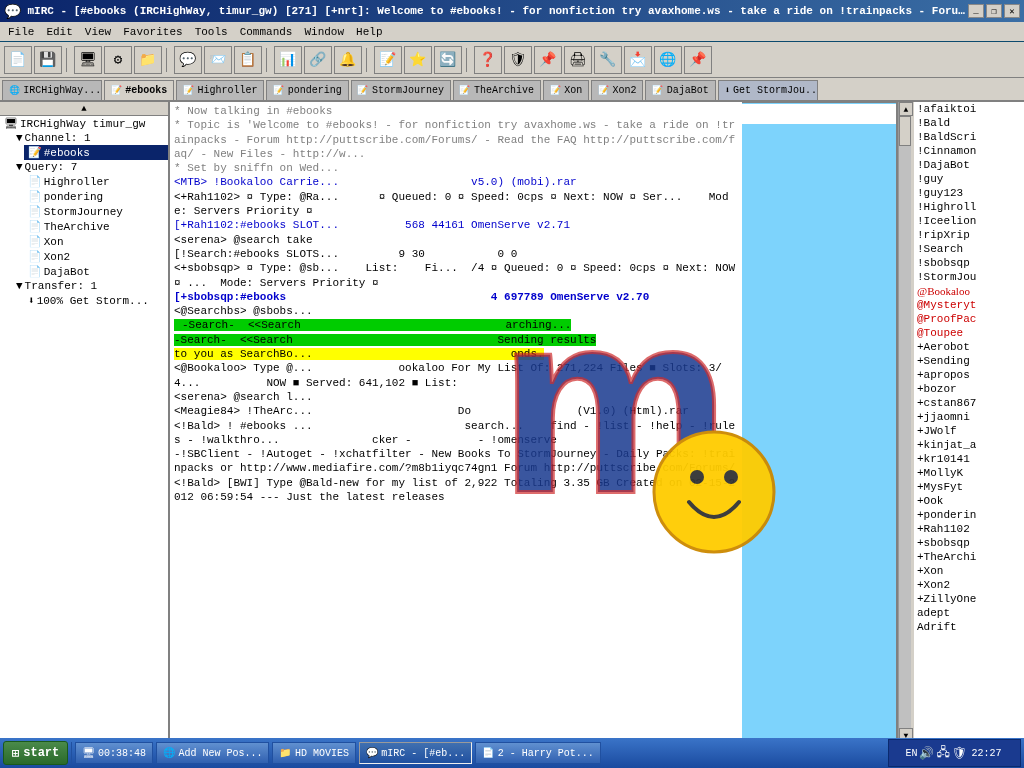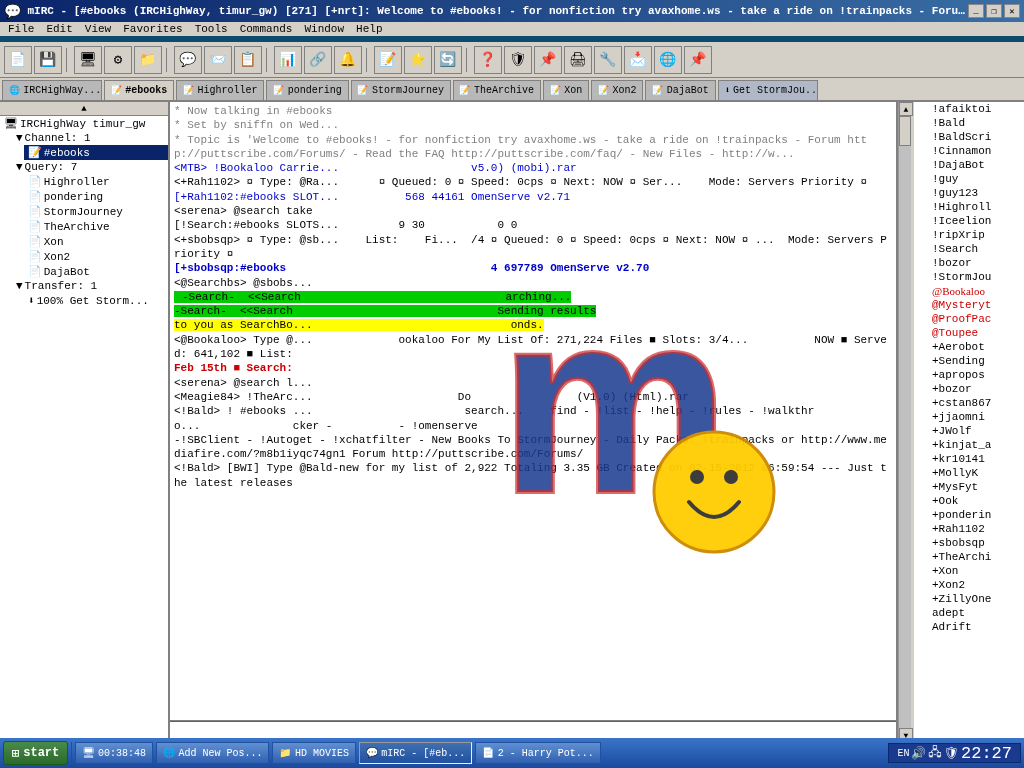--- a/index.html
+++ b/index.html
@@ -27,21 +27,21 @@
       cursor: pointer; font-weight: bold;
     }
     #title-bar .win-btn.close { background: #d4d0c8; }
 
     
     #menu-bar {
       background: #d4d0c8;
       height: 20px;
       display: flex;
       align-items: center;
-      border-bottom: 6px solid #0c4a6e;
+      border-bottom: 1px solid #0c4a6e;
       padding: 0 2px;
     }
     #menu-bar .menu-item {
       padding: 2px 6px;
       font-size: 11px;
       cursor: pointer;
     }
 
     
     #toolbar {
@@ -112,22 +112,22 @@
       gap: 2px;
     }
     .tree-item.selected { background: #0a246a; color: white; }
     .tree-indent { margin-left: 12px; }
     .tree-indent2 { margin-left: 24px; }
 
     
     #chat-area {
       flex: 1;
       display: flex;
-      flex-direction: column;
-      background: #c2410c;
+      flex-direction: row;
+      background: #7dd3fc;
       border-right: 2px solid #808080;
       position: relative;
       overflow: hidden;
     }
     #chat-messages {
       flex: 1;
       overflow-y: auto;
       padding: 2px 4px;
       font-size: 11px;
       line-height: 1.3;
@@ -157,21 +157,21 @@
     
     #users-panel {
       width: 110px;
       min-width: 110px;
       background: white;
       overflow-y: auto;
       font-size: 11px;
       font-family: 'Courier New', monospace;
     }
     .user-item {
-      padding: 1px 18px;
+      padding: 1px 3px;
       cursor: pointer;
       white-space: nowrap;
     }
     .scroll-btn {
       width: 14px; height: 14px;
       background: #d4d0c8;
       border: 1px solid #808080;
       display: flex; align-items: center; justify-content: center;
       font-size: 8px; cursor: pointer;
     }
@@ -222,22 +222,22 @@
       font-size: 10px;
       cursor: pointer;
       display: flex; align-items: center; gap: 3px;
       max-width: 140px; overflow: hidden; white-space: nowrap;
     }
     .taskbar-item.active { background: linear-gradient(to bottom, #4070b0, #2050a0); border: 1px inset; }
     .taskbar-tray {
       display: flex; align-items: center; gap: 2px;
       background: #1a3a8f;
       border: 1px solid #0a2a6f;
-      height: 20px;
-      padding: 0 8px;
+      height: 28px;
+      padding: 0 16px;
       font-size: 10px; color: white;
     }
 
     
     #mirc-logo {
       position: absolute;
       top: 50%;
       left: 50%;
       transform: translate(-20%, -50%);
       width: 320px;
@@ -408,34 +408,33 @@
     </div>
     <div class="tree-item tree-indent2">
       <span>⬇</span>
       <span>100% Get Storm...</span>
     </div>
   </div>
 
   <div id="chat-area">
     <div id="chat-messages">
       <div class="msg-line"><span style="color:#808080;">* Now talking in #ebooks</span></div>
+      <div class="msg-line"><span style="color:#808080;">* Topic is 'Welcome to #ebooks! - for nonfiction try avaxhome.ws - take a ride on !trainpacks - Forum http://puttscribe.com/Forums/ - Read the FAQ http://puttscribe.com/faq/ - New Files - http://w...</span></div>
       <div class="msg-line"><span style="color:#808080;">* Set by sniffn on Wed...</span></div>
-      <div class="msg-line"><span style="color:#808080;">* Topic is 'Welcome to #ebooks! - for nonfiction try avaxhome.ws - take a ride on !trainpacks - Forum http://puttscribe.com/Forums/ - Read the FAQ http://puttscribe.com/faq/ - New Files - http://w...</span></div>
       <div class="msg-line msg-blue">&lt;MTB&gt; !Bookaloo Carrie...&nbsp;&nbsp;&nbsp;&nbsp;&nbsp;&nbsp;&nbsp;&nbsp;&nbsp;&nbsp;&nbsp;&nbsp;&nbsp;&nbsp;&nbsp;&nbsp;&nbsp;&nbsp;&nbsp;&nbsp;v5.0) (mobi).rar</div>
       <div class="msg-line">&lt;+Rah1102&gt; ¤ Type: @Ra...&nbsp;&nbsp;&nbsp;&nbsp;&nbsp;&nbsp;¤ Queued: 0 ¤ Speed: 0cps ¤ Next: NOW ¤ Ser...&nbsp;&nbsp;&nbsp;&nbsp;Mode: Servers Priority ¤</div>
       <div class="msg-line msg-blue">[+Rah1102:#ebooks SLOT...&nbsp;&nbsp;&nbsp;&nbsp;&nbsp;&nbsp;&nbsp;&nbsp;&nbsp;&nbsp;568 44161 OmenServe v2.71</div>
       <div class="msg-line">&lt;serena&gt; @search take</div>
       <div class="msg-line">[!Search:#ebooks SLOTS...&nbsp;&nbsp;&nbsp;&nbsp;&nbsp;&nbsp;&nbsp;&nbsp;&nbsp;9 30&nbsp;&nbsp;&nbsp;&nbsp;&nbsp;&nbsp;&nbsp;&nbsp;&nbsp;&nbsp;&nbsp;0 0</div>
       <div class="msg-line">&lt;+sbobsqp&gt; ¤ Type: @sb...&nbsp;&nbsp;&nbsp;&nbsp;List:&nbsp;&nbsp;&nbsp;&nbsp;Fi...&nbsp;&nbsp;/4 ¤ Queued: 0 ¤ Speed: 0cps ¤ Next: NOW ¤ ...&nbsp;&nbsp;Mode: Servers Priority ¤</div>
       <div class="msg-line msg-blue msg-bold">[+sbobsqp:#ebooks&nbsp;&nbsp;&nbsp;&nbsp;&nbsp;&nbsp;&nbsp;&nbsp;&nbsp;&nbsp;&nbsp;&nbsp;&nbsp;&nbsp;&nbsp;&nbsp;&nbsp;&nbsp;&nbsp;&nbsp;&nbsp;&nbsp;&nbsp;&nbsp;&nbsp;&nbsp;&nbsp;&nbsp;&nbsp;&nbsp;&nbsp;4 697789 OmenServe v2.70</div>
       <div class="msg-line">&lt;@Searchbs&gt; @sbobs...</div>
       <div class="msg-line"><span style="background:#00cc00;color:black;padding-left:8px;">-Search-&nbsp; &lt;&lt;Search&nbsp;&nbsp;&nbsp;&nbsp;&nbsp;&nbsp;&nbsp;&nbsp;&nbsp;&nbsp;&nbsp;&nbsp;&nbsp;&nbsp;&nbsp;&nbsp;&nbsp;&nbsp;&nbsp;&nbsp;&nbsp;&nbsp;&nbsp;&nbsp;&nbsp;&nbsp;&nbsp;&nbsp;&nbsp;&nbsp;&nbsp;arching...</span></div>
       <div class="msg-line"><span style="background:#00cc00;color:black;">-Search-&nbsp; &lt;&lt;Search&nbsp;&nbsp;&nbsp;&nbsp;&nbsp;&nbsp;&nbsp;&nbsp;&nbsp;&nbsp;&nbsp;&nbsp;&nbsp;&nbsp;&nbsp;&nbsp;&nbsp;&nbsp;&nbsp;&nbsp;&nbsp;&nbsp;&nbsp;&nbsp;&nbsp;&nbsp;&nbsp;&nbsp;&nbsp;&nbsp;&nbsp;Sending results</span><br><span style="background:#ffff00;color:black;">to you as SearchBo...&nbsp;&nbsp;&nbsp;&nbsp;&nbsp;&nbsp;&nbsp;&nbsp;&nbsp;&nbsp;&nbsp;&nbsp;&nbsp;&nbsp;&nbsp;&nbsp;&nbsp;&nbsp;&nbsp;&nbsp;&nbsp;&nbsp;&nbsp;&nbsp;&nbsp;&nbsp;&nbsp;&nbsp;&nbsp;&nbsp;onds.</span></div>
       <div class="msg-line">&lt;@Bookaloo&gt; Type @...&nbsp;&nbsp;&nbsp;&nbsp;&nbsp;&nbsp;&nbsp;&nbsp;&nbsp;&nbsp;&nbsp;&nbsp;&nbsp;ookaloo For My List Of: 271,224 Files ■ Slots: 3/4...&nbsp;&nbsp;&nbsp;&nbsp;&nbsp;&nbsp;&nbsp;&nbsp;&nbsp;&nbsp;NOW ■ Served: 641,102 ■ List:</div>
-      <div class="msg-line"><span style="color:#cc0000;font-weight:bold;">Feb 15th ■ Search:</span></div>
       <div class="msg-line">&lt;serena&gt; @search l...</div>
       <div class="msg-line">&lt;Meagie84&gt; !TheArc...&nbsp;&nbsp;&nbsp;&nbsp;&nbsp;&nbsp;&nbsp;&nbsp;&nbsp;&nbsp;&nbsp;&nbsp;&nbsp;&nbsp;&nbsp;&nbsp;&nbsp;&nbsp;&nbsp;&nbsp;&nbsp;&nbsp;Do&nbsp;&nbsp;&nbsp;&nbsp;&nbsp;&nbsp;&nbsp;&nbsp;&nbsp;&nbsp;&nbsp;&nbsp;&nbsp;&nbsp;&nbsp;&nbsp;(V1.0) (Html).rar</div>
       <div class="msg-line">&lt;!Bald&gt; ! #ebooks ...&nbsp;&nbsp;&nbsp;&nbsp;&nbsp;&nbsp;&nbsp;&nbsp;&nbsp;&nbsp;&nbsp;&nbsp;&nbsp;&nbsp;&nbsp;&nbsp;&nbsp;&nbsp;&nbsp;&nbsp;&nbsp;&nbsp;&nbsp;search...&nbsp;&nbsp;&nbsp;&nbsp;find - !list - !help - !rules - !walkthro...&nbsp;&nbsp;&nbsp;&nbsp;&nbsp;&nbsp;&nbsp;&nbsp;&nbsp;&nbsp;&nbsp;&nbsp;&nbsp;&nbsp;cker -&nbsp;&nbsp;&nbsp;&nbsp;&nbsp;&nbsp;&nbsp;&nbsp;&nbsp;&nbsp;- !omenserve</div>
       <div class="msg-line">-!SBClient - !Autoget - !xchatfilter - New Books To StormJourney - Daily Packs: !trainpacks or http://www.mediafire.com/?m8b1iyqc74gn1 Forum http://puttscribe.com/Forums/</div>
       <div class="msg-line">&lt;!Bald&gt; [BWI] Type @Bald-new for my list of 2,922 Totaling 3.35 GB Created on 02-15-2012 06:59:54 --- Just the latest releases</div>
     </div>
 
     <div id="mirc-logo">
       <svg viewBox="0 0 320 320" xmlns="http://www.w3.org/2000/svg" width="320" height="320">
 
@@ -468,21 +467,21 @@
     <div class="user-item">!Bald</div>
     <div class="user-item">!BaldScri</div>
     <div class="user-item">!Cinnamon</div>
     <div class="user-item">!DajaBot</div>
     <div class="user-item">!guy</div>
     <div class="user-item">!guy123</div>
     <div class="user-item">!Highroll</div>
     <div class="user-item">!Iceelion</div>
     <div class="user-item">!ripXrip</div>
     <div class="user-item">!Search</div>
-    <div class="user-item">!bozor</div>
+    <div class="user-item">!sbobsqp</div>
     <div class="user-item">!StormJou</div>
     <div class="user-item" style="color:#cc0000;font-family:Liberation Serif, serif;">@Bookaloo</div>
     <div class="user-item" style="color:#cc0000;">@Mysteryt</div>
     <div class="user-item" style="color:#cc0000;">@ProofPac</div>
     <div class="user-item" style="color:#cc0000;">@Toupee</div>
     <div class="user-item">+Aerobot</div>
     <div class="user-item">+Sending</div>
     <div class="user-item">+apropos</div>
     <div class="user-item">+bozor</div>
     <div class="user-item">+cstan867</div>
@@ -536,15 +535,15 @@
   <div class="taskbar-item">
     <span>📄</span>
     <span>2 - Harry Pot...</span>
   </div>
   <div style="flex:1;"></div>
   <div class="taskbar-tray">
     <span style="font-size:10px;cursor:pointer;">EN</span>
     <span style="font-size:12px;cursor:pointer;">🔊</span>
     <span style="font-size:12px;cursor:pointer;">🖧</span>
     <span style="font-size:12px;cursor:pointer;">🛡</span>
-    <span style="font-size:17px;color:white;min-width:35px;text-align:center;">22:27</span>
+    <span style="font-size:10px;color:white;min-width:35px;text-align:center;">22:27</span>
   </div>
 </div>
 
 </body></html>

